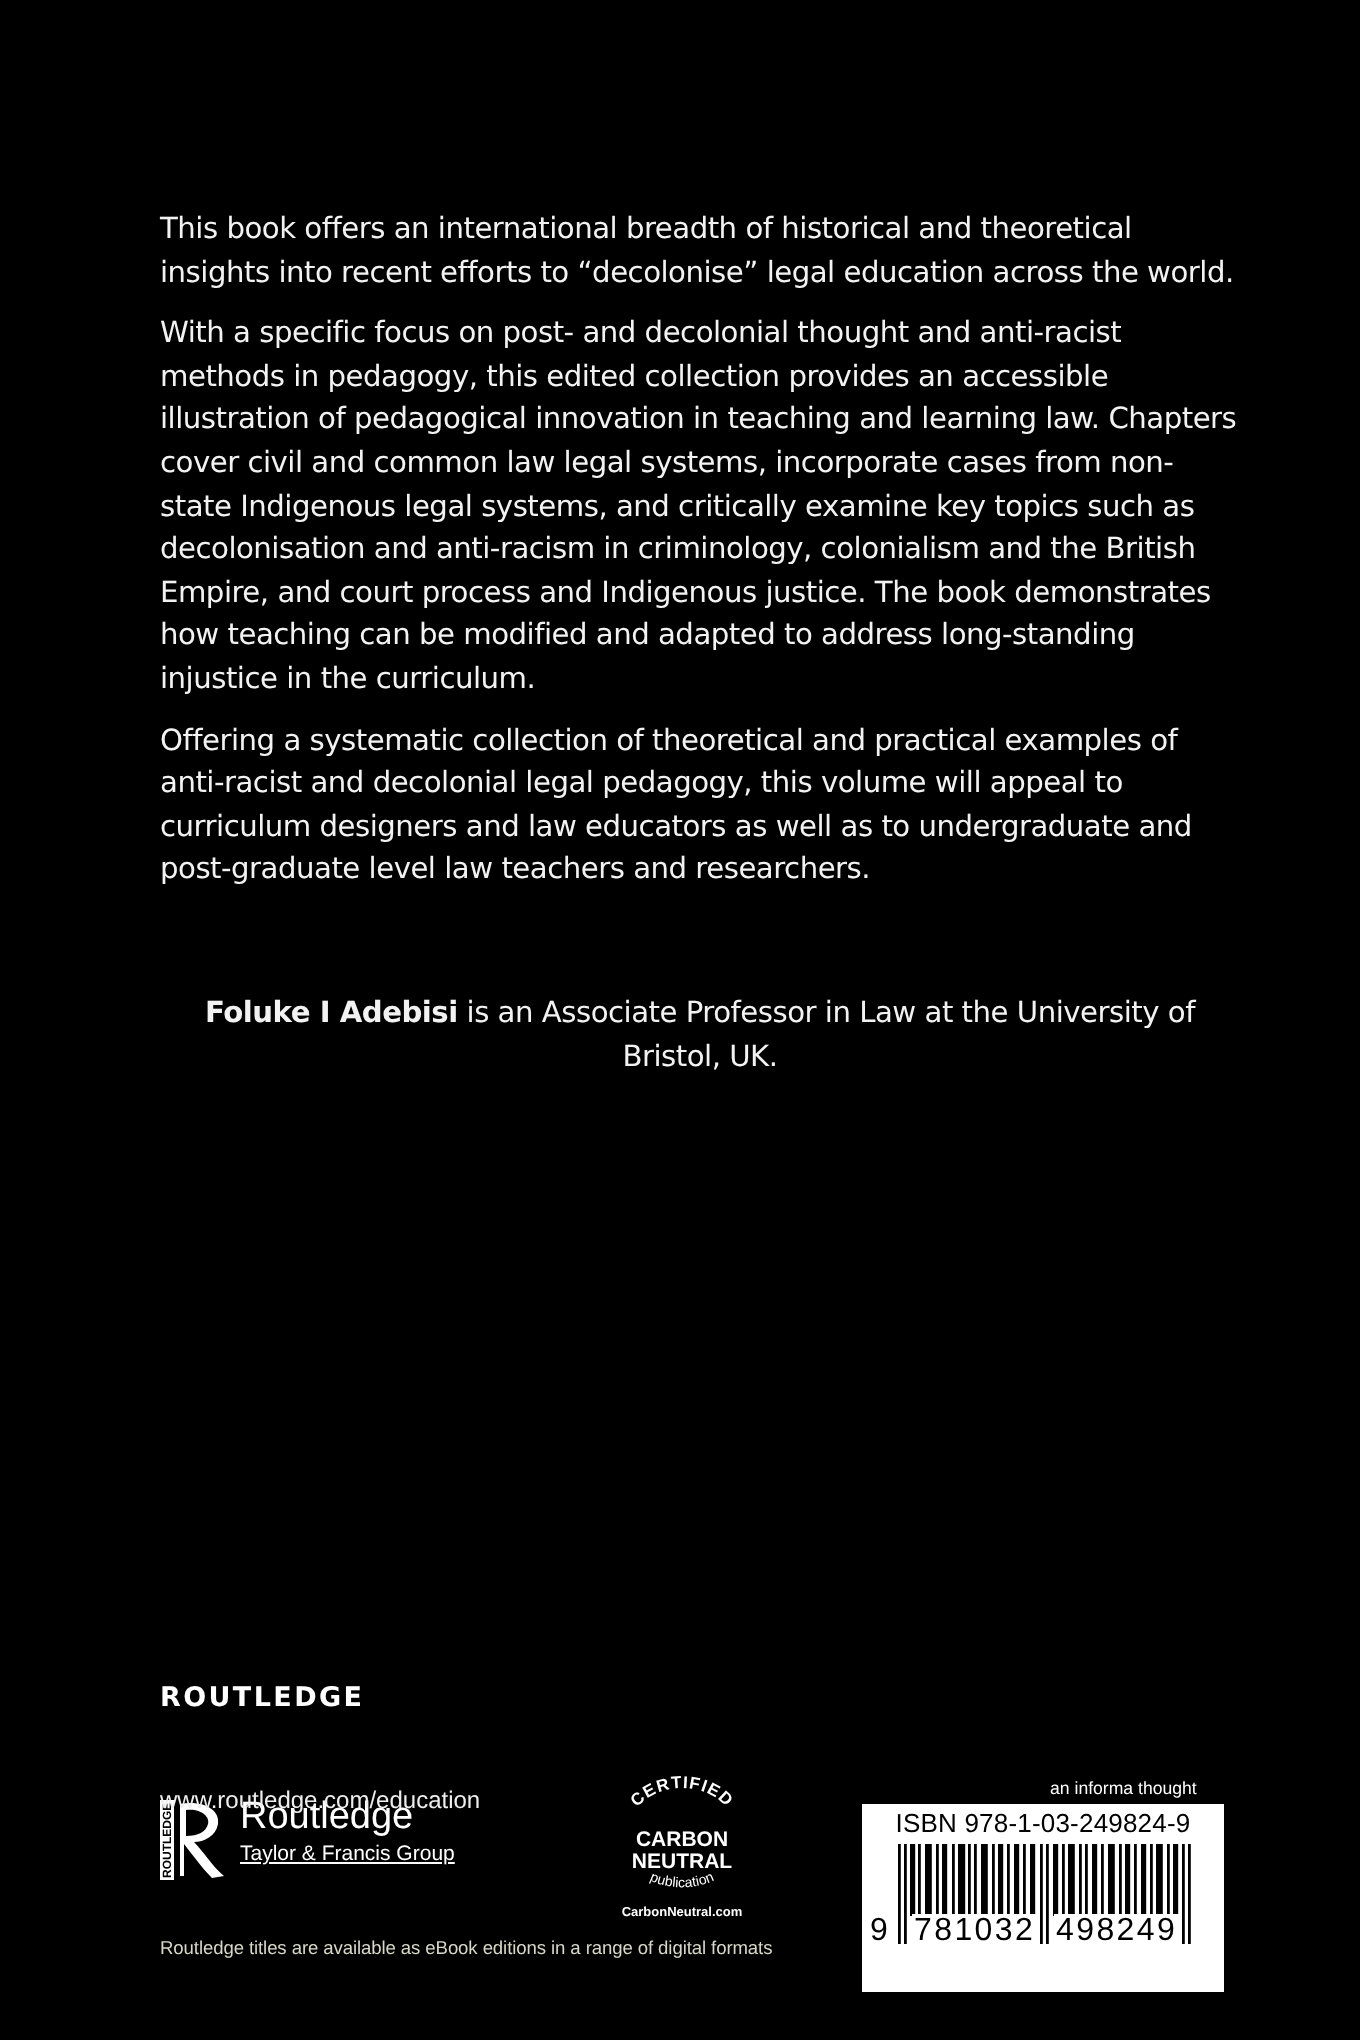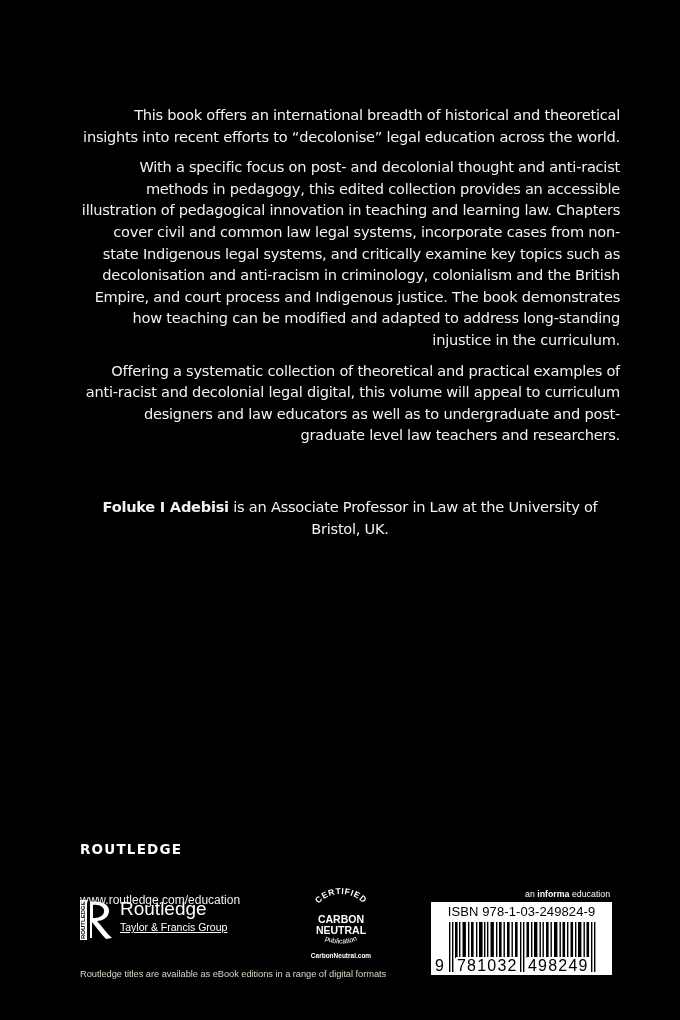--- a/index.html
+++ b/index.html
@@ -19,21 +19,20 @@
       position: absolute;
       left: 80px;
       top: 104px;
       width: 540px;
       font-size: 14.6px;
       line-height: 21.6px;
       letter-spacing: -0.25px;
     }
     .blurb p {
       margin: 0 0 9px 0;
-      text-align: right;
     }
     .bios {
       position: absolute;
       left: 80px;
       top: 496px;
       width: 540px;
       font-size: 14.6px;
       line-height: 21.6px;
       letter-spacing: -0.25px;
     }
@@ -118,27 +117,27 @@
       margin: 0 auto;
     }
     .informa {
       position: absolute;
       left: 525px;
       top: 889px;
       font-family: "Liberation Sans", sans-serif;
       font-size: 8.8px;
       color: #ffffff;
     }
-    .informa b { font-weight: bold; margin-top: 33px; }
+    .informa b { font-weight: normal; margin-top: 33px; }
     .barcode-box {
       position: absolute;
       left: 431px;
       top: 902px;
       width: 181px;
-      height: 73px;
+      height: 94px;
       background: #ffffff;
     }
     .isbn-text {
       position: absolute;
       left: 0;
       top: 2px;
       width: 181px;
       text-align: center;
       font-family: "Liberation Sans", sans-serif;
       font-size: 13px;
@@ -160,21 +159,21 @@
       background: #ffffff;
       padding: 0 1px;
     }
   </style>
 </head>
 <body>
 
 <div class="blurb">
   <p>This book offers an international breadth of historical and theoretical insights into recent efforts to “decolonise” legal education across the world.</p>
   <p>With a specific focus on post- and decolonial thought and anti-racist methods in pedagogy, this edited collection provides an accessible illustration of pedagogical innovation in teaching and learning law. Chapters cover civil and common law legal systems, incorporate cases from non-state Indigenous legal systems, and critically examine key topics such as decolonisation and anti-racism in criminology, colonialism and the British Empire, and court process and Indigenous justice. The book demonstrates how teaching can be modified and adapted to address long-standing injustice in the curriculum.</p>
-  <p>Offering a systematic collection of theoretical and practical examples of anti-racist and decolonial legal digital, this volume will appeal to curriculum designers and law educators as well as to undergraduate and post-graduate level law teachers and researchers.</p>
+  <p>Offering a systematic collection of theoretical and practical examples of anti-racist and decolonial legal pedagogy, this volume will appeal to curriculum designers and law educators as well as to undergraduate and post-graduate level law teachers and researchers.</p>
 </div>
 
 <div class="bios">
   <p><b>Foluke I Adebisi</b><span> is an Associate Professor in Law at the University of Bristol, UK.</span></p>
 </div>
 
 <div class="category">ROUTLEDGE</div>
 
 <div class="publisher">
   <span class="pub-logo">
@@ -204,21 +203,21 @@
     </text>
     <text x="53" y="35" text-anchor="middle" font-family="Liberation Sans, sans-serif" font-size="10.5" font-weight="bold" fill="#ffffff">CARBON</text>
     <text x="53" y="46" text-anchor="middle" font-family="Liberation Sans, sans-serif" font-size="10.5" font-weight="bold" fill="#ffffff">NEUTRAL</text>
     <text font-family="Liberation Sans, sans-serif" font-size="7" fill="#ffffff">
       <textPath href="#arcBottom" startOffset="50%" text-anchor="middle">publication</textPath>
     </text>
     <text x="53" y="70" text-anchor="middle" font-family="Liberation Sans, sans-serif" font-size="6.5" font-weight="bold" fill="#ffffff">CarbonNeutral.com</text>
   </svg>
 </div>
 
-<div class="informa"><span>an </span><b>informa</b><span> education</span></div>
+<div class="informa"><span>an </span><b>informa</b><span> thought</span></div>
 
 <div class="barcode-box">
   <div class="isbn-text">ISBN 978-1-03-249824-9</div>
   <svg class="bars" width="181" height="50" viewBox="0 0 181 50">
     <g fill="#000000">
 
       <rect x="18" y="0" width="1.4" height="50"></rect>
       <rect x="21" y="0" width="1.4" height="50"></rect>
 
       <rect x="24" y="0" width="2.6" height="36"></rect>

